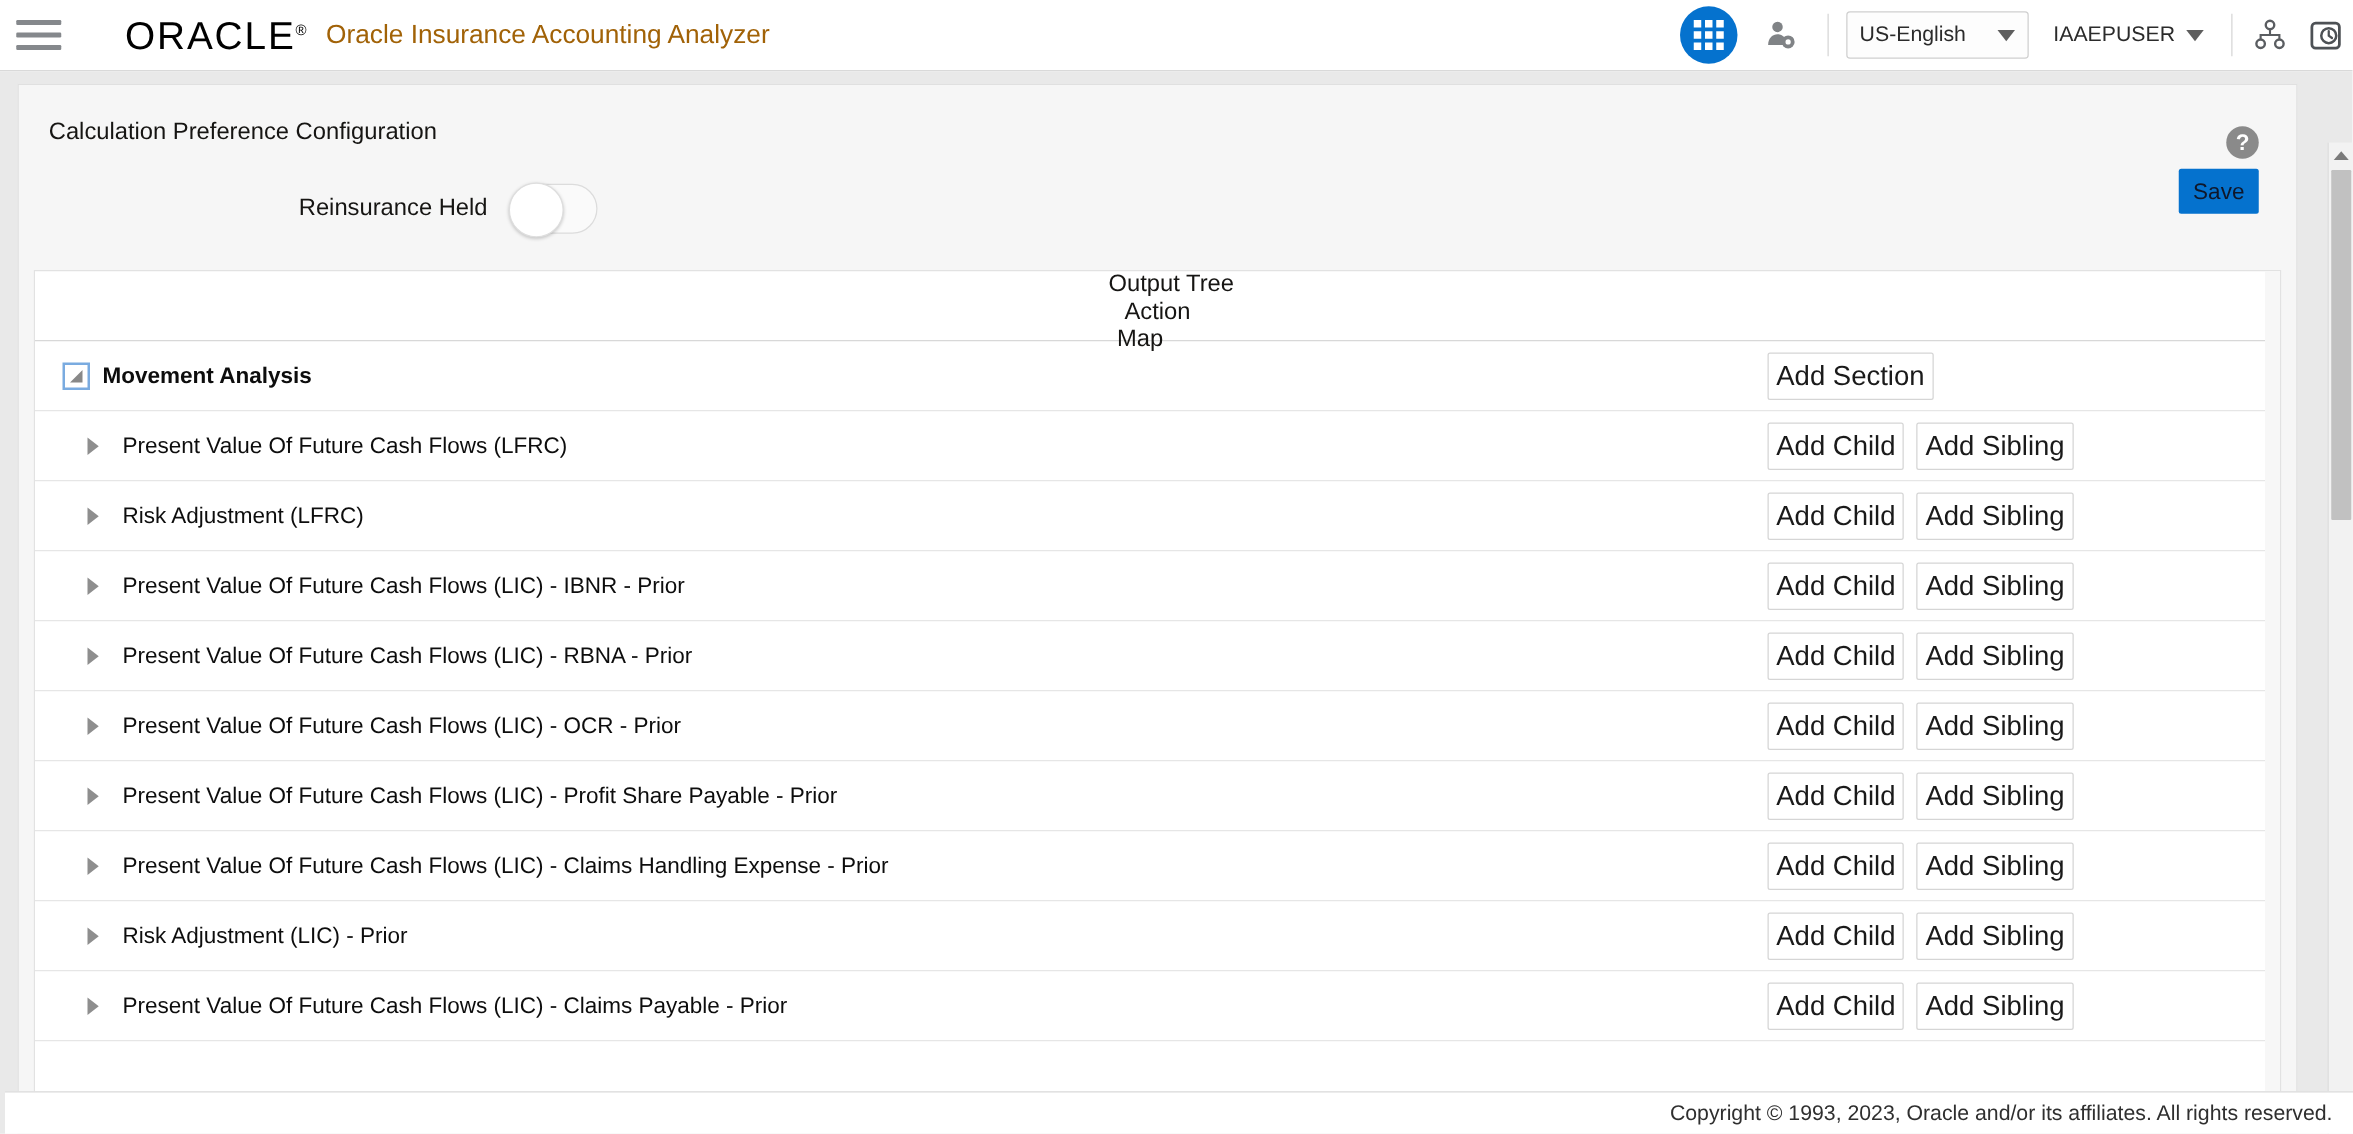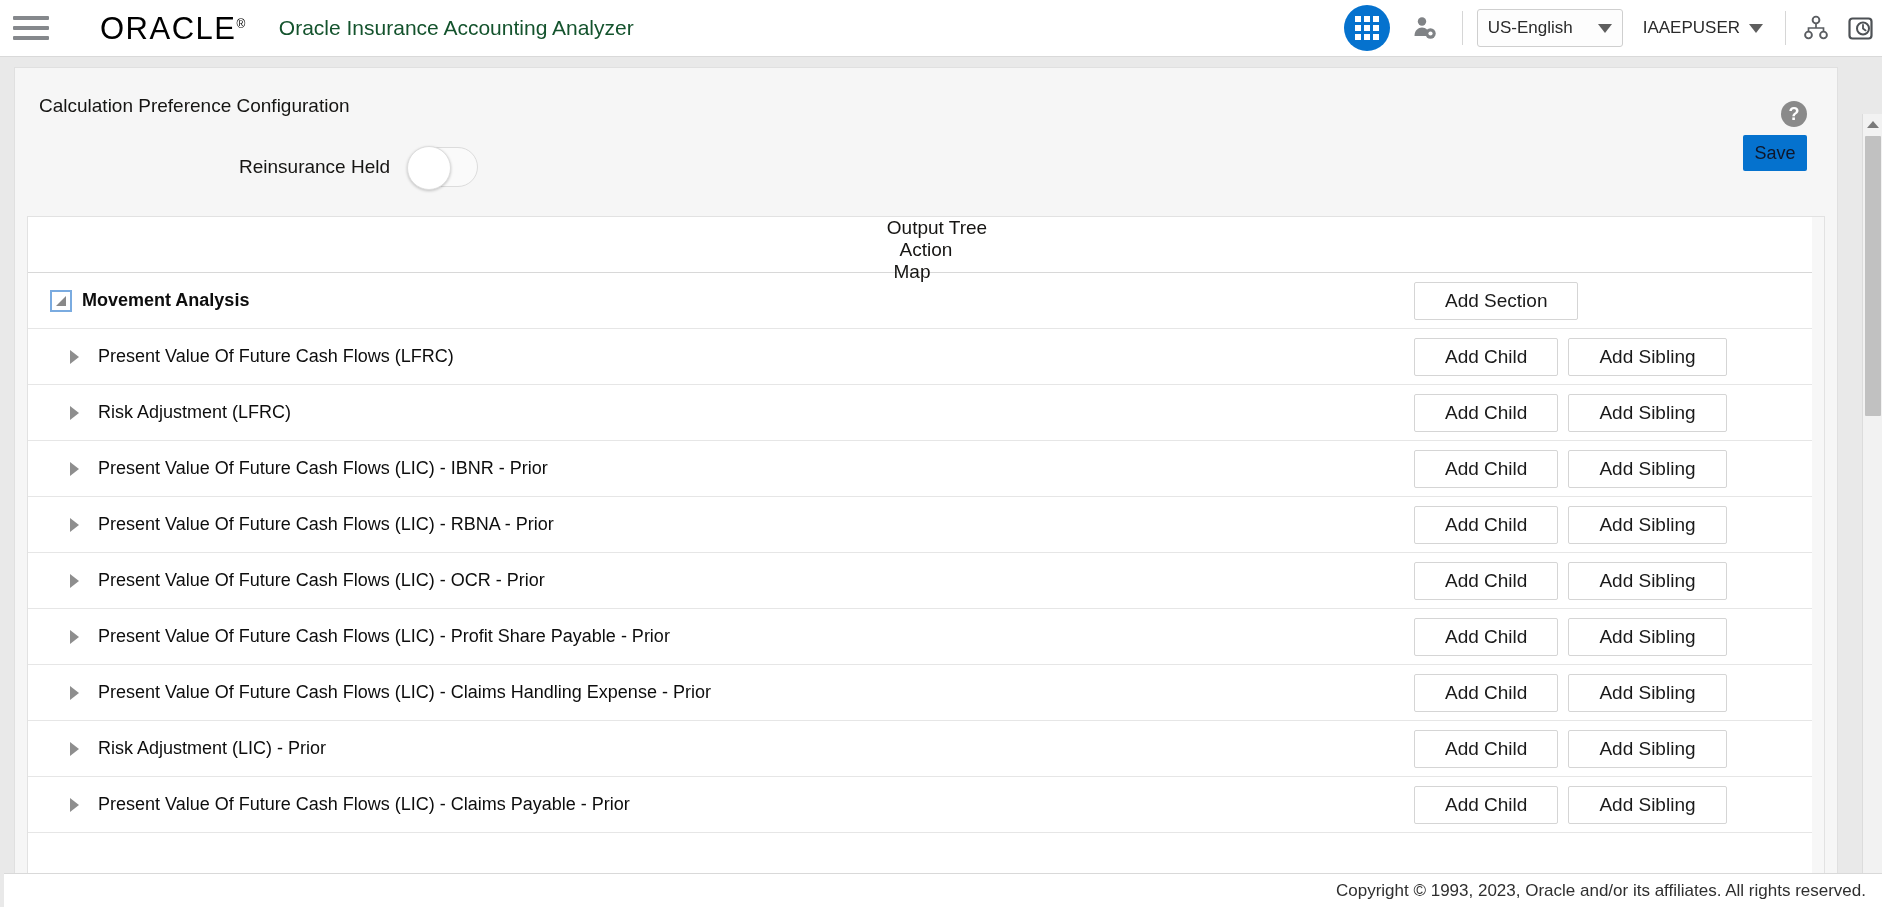--- a/index.html
+++ b/index.html
@@ -34,22 +34,22 @@
     letter-spacing: 1.5px;
     color: #000000;
     margin-left: 38px;
     line-height: 1;
     position: relative;
   }
   .oracle-logo .reg {
     font-size: 12px; vertical-align: super;
   }
   .app-title {
-    font-size: 21px; color: #14532d;
-    margin-left: 32px; font-weight: 400;
+    font-size: 21px; color: #a16207;
+    margin-left: 14px; font-weight: 400;
   }
   .header-right {
     margin-left: auto; display: flex;
     align-items: center; height: 57px;
   }
   .grid-btn {
     width: 46px; height: 46px; border-radius: 50%;
     background: #0572ce;
     display: flex; align-items: center; justify-content: center;
     cursor: pointer; margin-right: 14px;
@@ -216,23 +216,23 @@
     border-top: 7px solid transparent;
     border-bottom: 7px solid transparent;
     border-left: 9px solid #8e8e8e;
   }
   .actions {
     width: 290px; display: flex;
     align-items: center; gap: 10px;
     justify-content: flex-start;
   }
   .act-btn {
-    height: 38px; padding: 0 30px;
+    height: 38px; padding: 0 6px;
     background: #ffffff; border: 1px solid #d5d5d5;
-    border-radius: 2px; font-size: 19px; color: #1a1a1a;
+    border-radius: 2px; font-size: 22px; color: #1a1a1a;
     cursor: pointer; white-space: nowrap;
     font-family: "Liberation Sans", sans-serif;
   }
   .map-cell { width: 120px; }
 
   
   .vscroll-outer {
     position: absolute; top: 57px; right: 0;
     width: 20px; height: 850px;
     background: #f2f2f2; border-left: 1px solid #dcdcdc;

